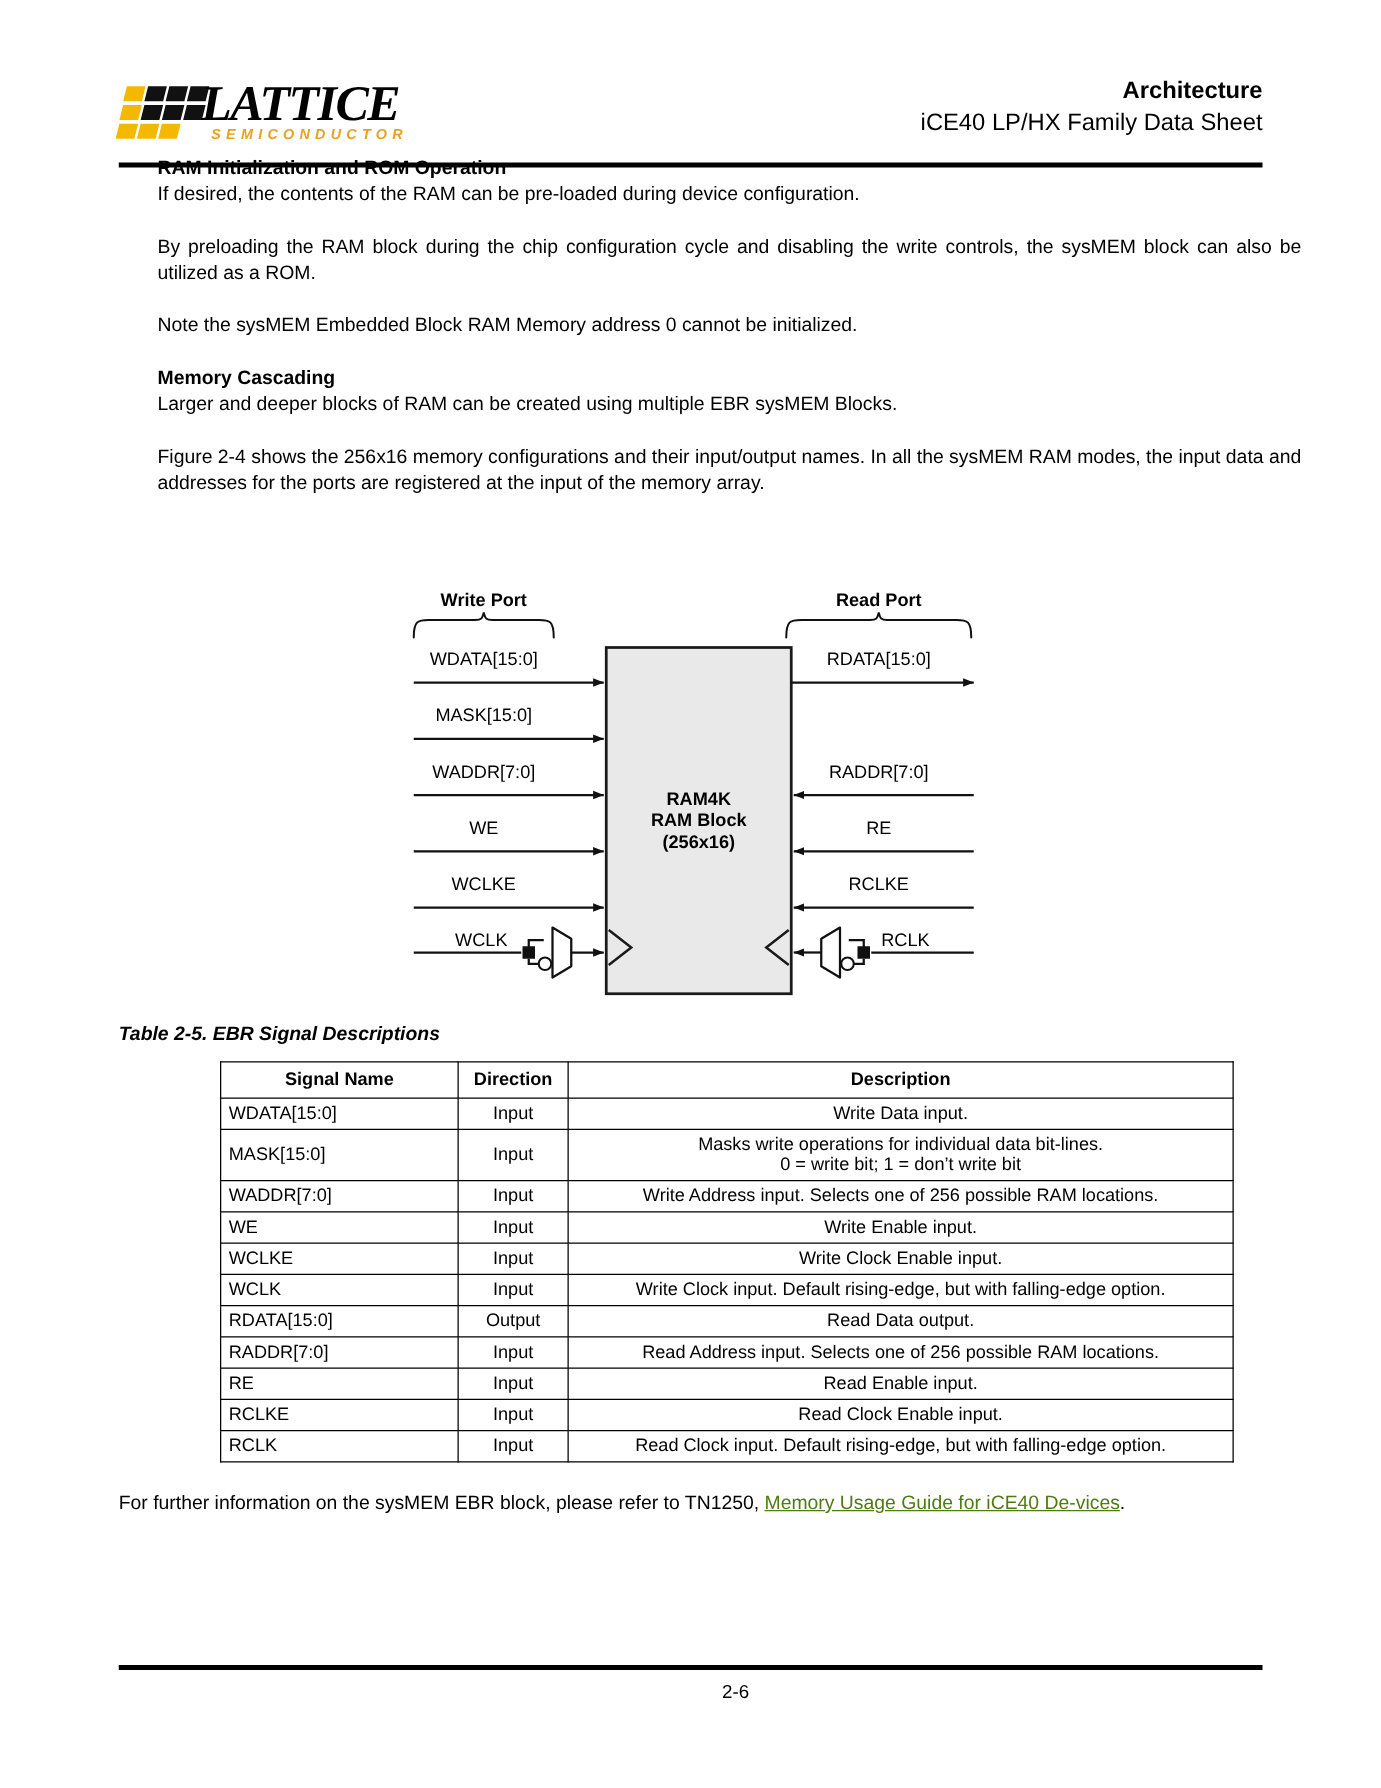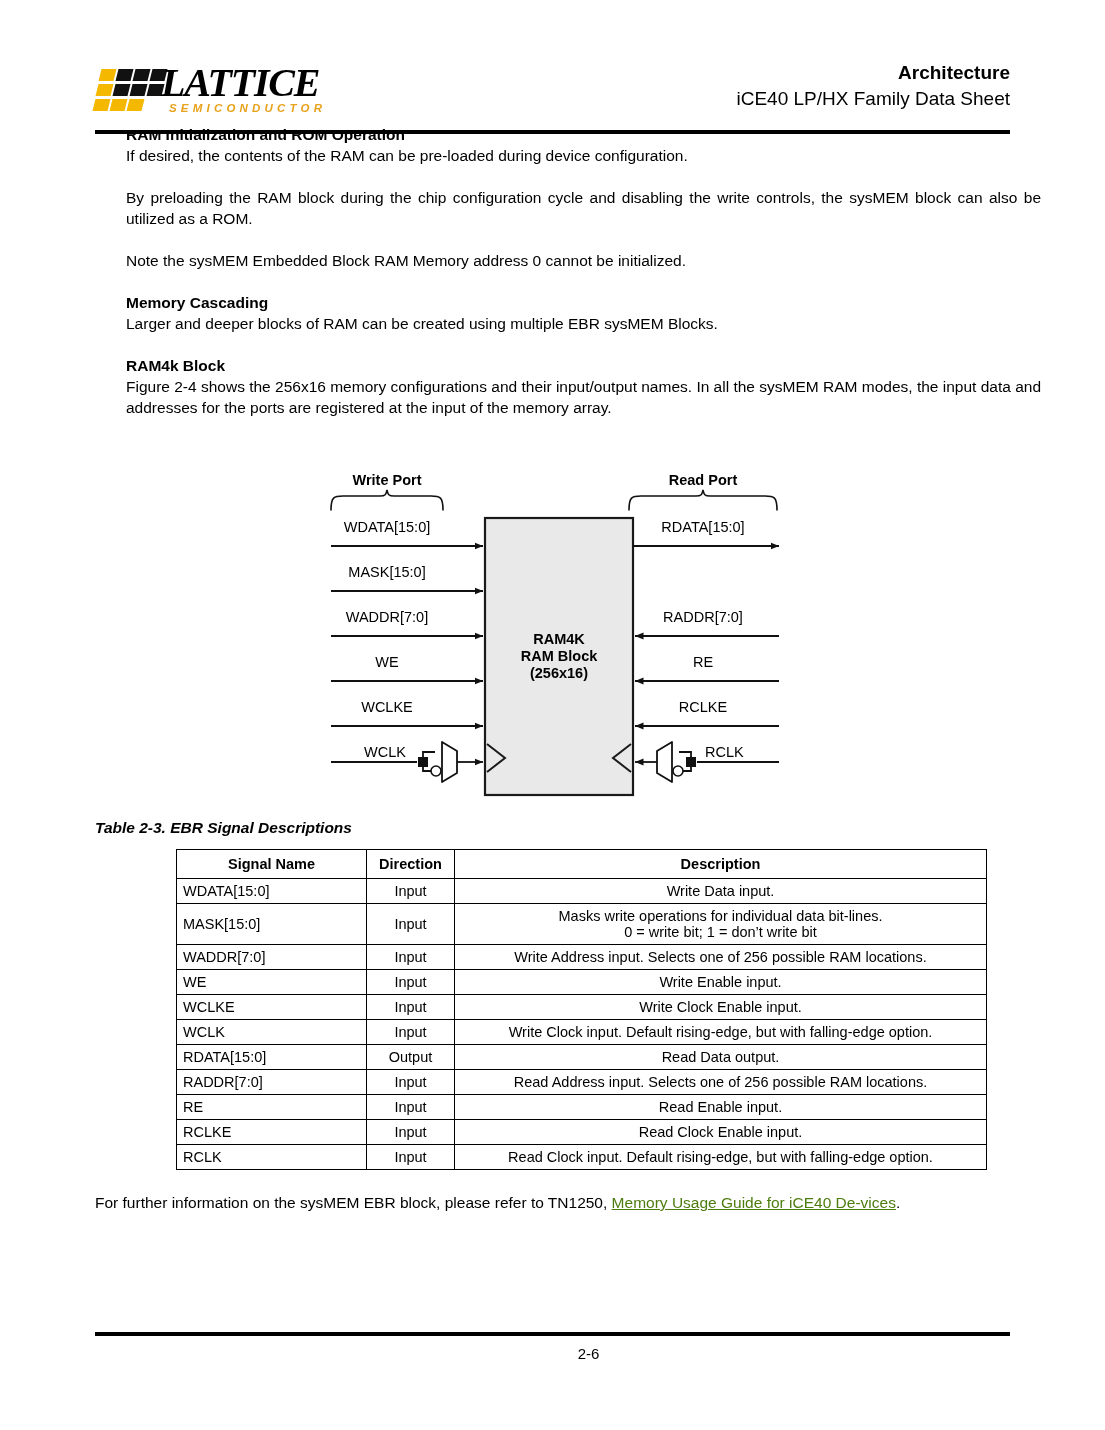--- a/index.html
+++ b/index.html
@@ -256,21 +256,20 @@
     <div class="spacer-20"></div>
     <p class="para">Note the sysMEM Embedded Block RAM Memory address 0 cannot be initialized.</p>
 
     <div class="spacer-20"></div>
 
     <div class="h-sub">Memory Cascading</div>
     <p class="para">Larger and deeper blocks of RAM can be created using multiple EBR sysMEM Blocks.</p>
 
     <div class="spacer-20"></div>
 
-    <div class="h-sub">RAM4k Block</div>
     <p class="para">Figure 2-4 shows the 256x16 memory configurations and their input/output names. In all the sysMEM RAM modes, the input data and addresses for the ports are registered at the input of the memory array.</p>
 
     <div class="spacer-20"></div>
 
   </div>
 
   <div class="figure">
     <svg width="915" height="350" viewBox="0 0 915 350" xmlns="http://www.w3.org/2000/svg">
       <defs>
         <marker id="arrEnd" markerWidth="9" markerHeight="9" refX="8.5" refY="4" orient="auto" markerUnits="userSpaceOnUse">
@@ -339,21 +338,21 @@
       <path d="M596,300 L596,290 L584,290" fill="none" stroke="#111111" stroke-width="1.8"></path>
       <rect x="591" y="295" width="10" height="10" fill="#111111"></rect>
       <circle cx="583" cy="309" r="5" fill="#ffffff" stroke="#111111" stroke-width="1.6"></circle>
       <path d="M596,305 L596,309 L588,309" fill="none" stroke="#111111" stroke-width="1.8"></path>
       <path d="M577,280 L562,289 L562,311 L577,320 Z" fill="#ffffff" stroke="#111111" stroke-width="1.8" stroke-linejoin="round"></path>
       <line x1="562" y1="300" x2="540" y2="300" stroke="#111111" stroke-width="1.8" marker-end="url(#arrEnd)"></line>
     </svg>
   </div>
 
   <div style="position:absolute;left:95px;top:817px;width:915px;">
-    <div class="tbl-caption">Table 2-3. EBR Signal Descriptions</div>
+    <div class="tbl-caption">Table 2-5. EBR Signal Descriptions</div>
   </div>
 
   <div class="table-area">
     <table class="sig">
       <colgroup>
         <col style="width:190px">
         <col style="width:88px">
         <col style="width:532px">
       </colgroup>
       <thead>

